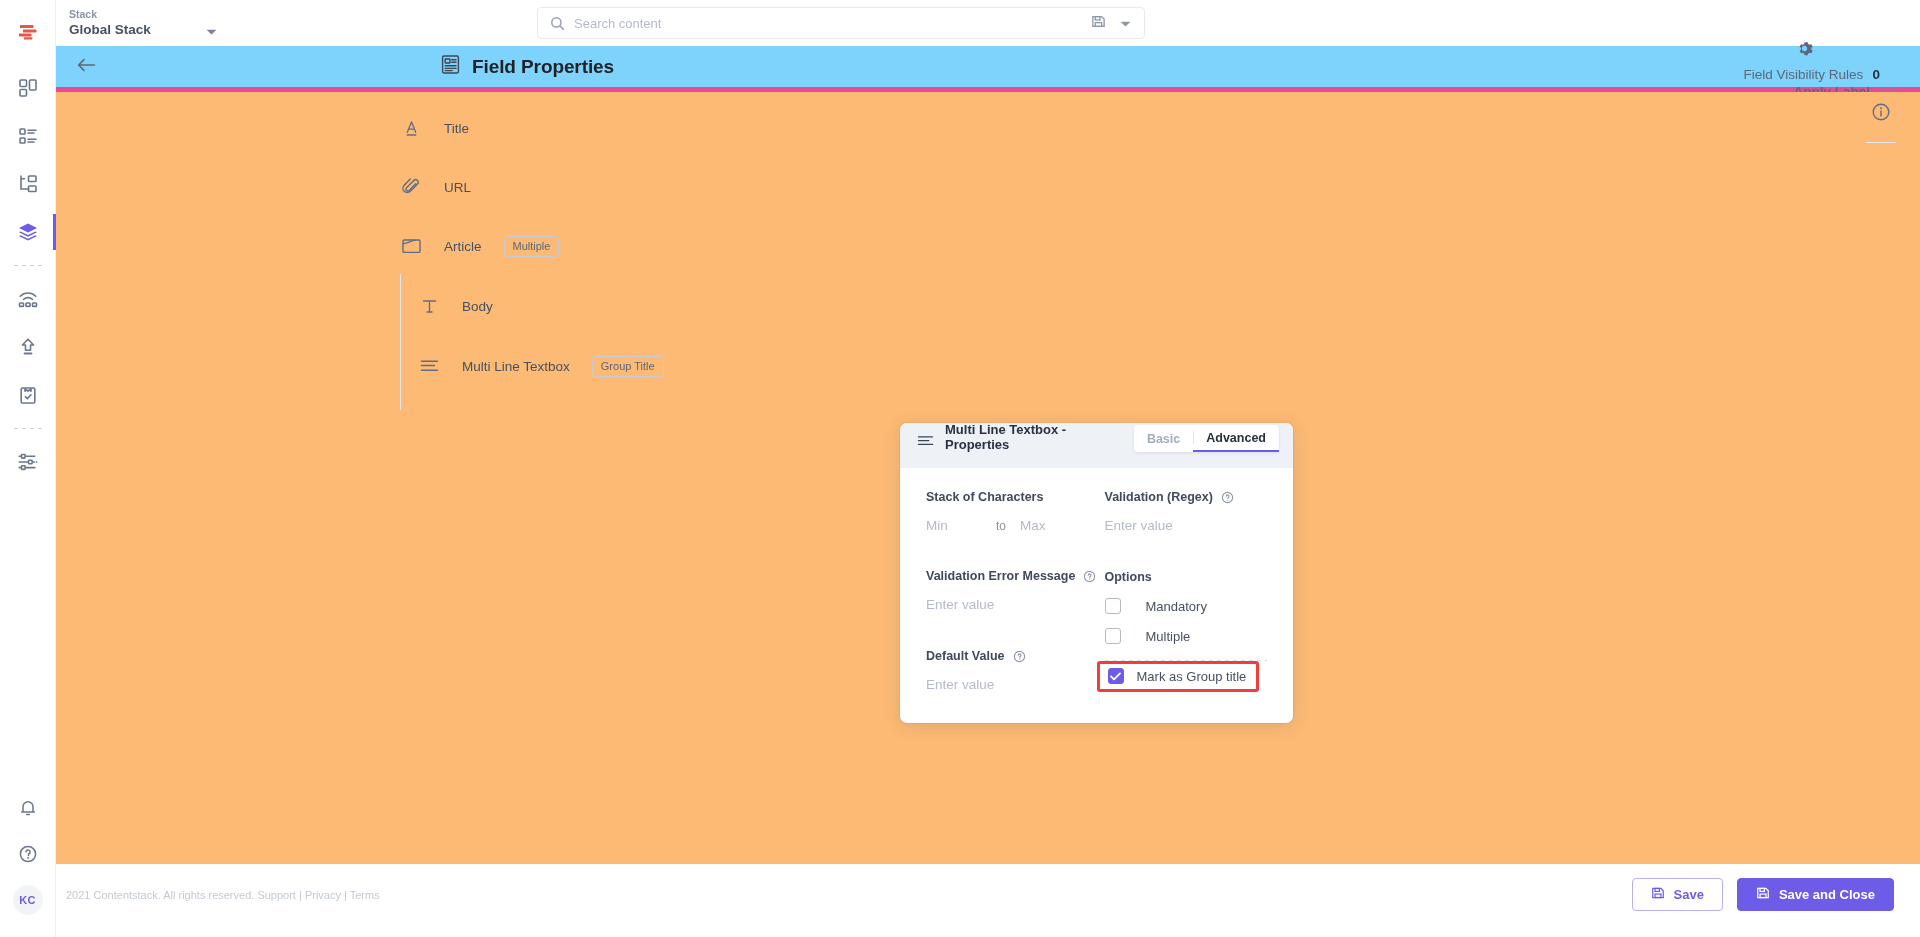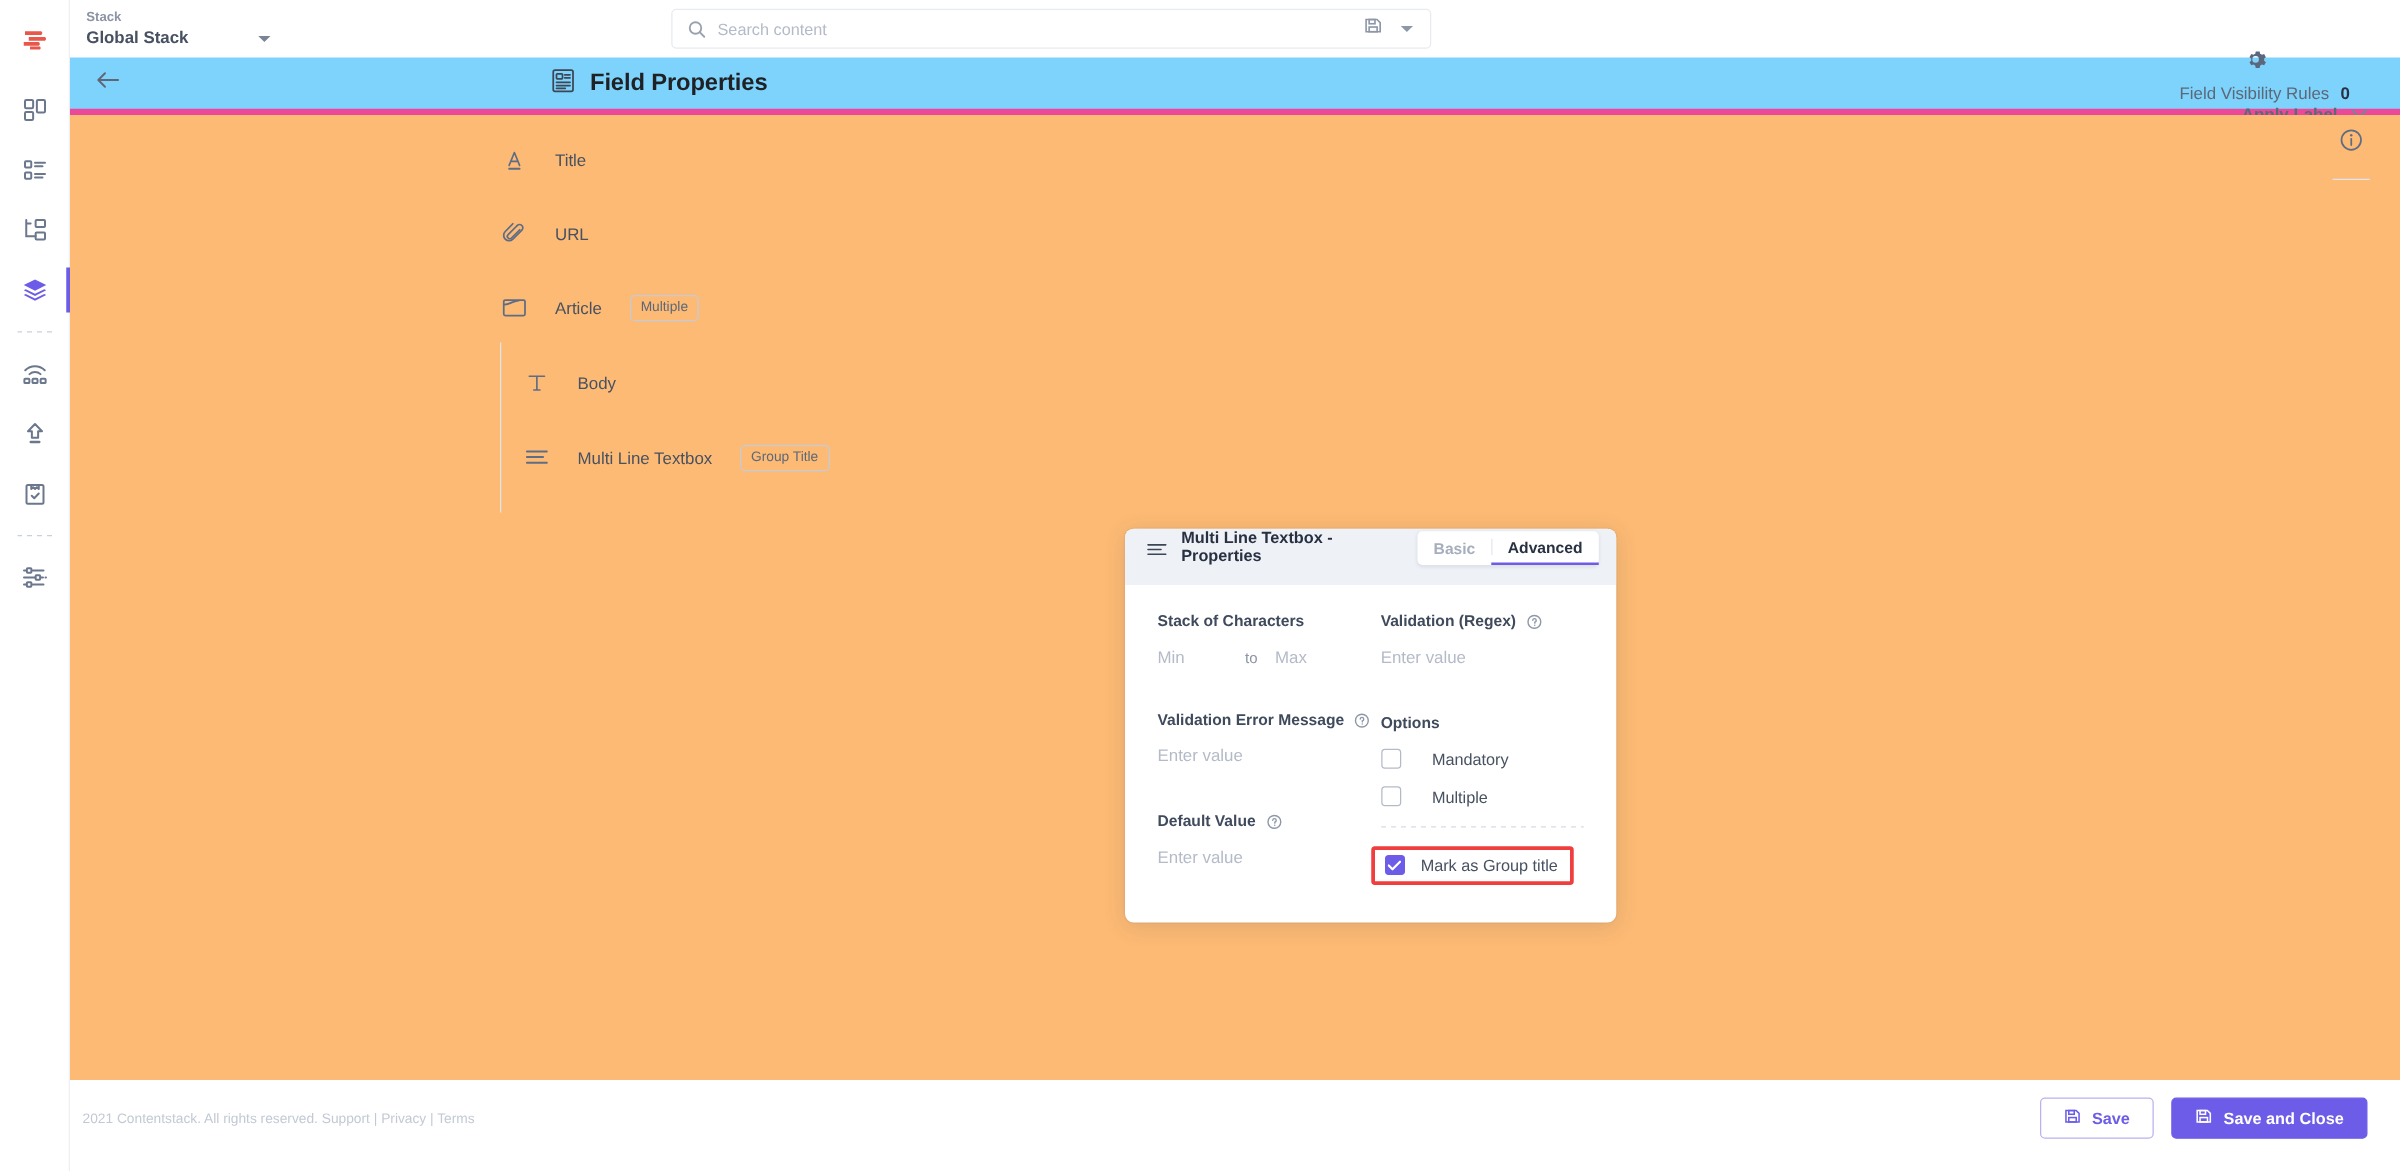--- a/index.html
+++ b/index.html
@@ -148,21 +148,21 @@
   .chk-row { display: flex; align-items: center; gap: 25px; margin-top: 14px; cursor: pointer; }
   .chk {
     width: 16px; height: 16px; border: 1.6px solid #b4bac7; border-radius: 3px;
     background: #fff; flex: none; display:flex; align-items:center; justify-content:center;
   }
   .chk.checked { background: #6c5ce7; border-color: #6c5ce7; }
   .chk-label { font-size: 13px; color: #475161; }
   .dashed-sep { height:1px; margin: 16px 0 0 0;
     background-image: repeating-linear-gradient(to right,#d6dbe4 0 4px, transparent 4px 8px); }
   .highlight-box {
-    margin-top: 15px; margin-left: -8px; padding: 4px 10px 5px 8px;
+    margin-top: 0; margin-left: -8px; padding: 4px 10px 5px 8px;
     border: 3px solid #f03e3e; border-radius: 3px;
     display: inline-flex; align-items: center; gap: 13px; cursor: pointer; text-align: center;
   }
   .helpq { width: 13px; height: 13px; }
 
   
   .footer {
     position: absolute; left: 56px; right: 0; bottom: 12px; height: 61px;
     background: #fff; display: flex; align-items: center;
   }
@@ -267,20 +267,42 @@
             <path d="M9.2 4.3h8.6M2.2 4.3h1.6" stroke-linecap="round"></path>
             <rect x="11.5" y="8.2" width="3.6" height="3.6" rx="0.6"></rect>
             <path d="M2.2 10h8.6M16.2 10h1.2M19.4 10h.4" stroke-linecap="round"></path>
             <rect x="4.5" y="13.8" width="3.6" height="3.6" rx="0.6"></rect>
             <path d="M9.2 15.6h8.6M2.2 15.6h1.6" stroke-linecap="round"></path>
           </svg>
           </span>
       </div>
     </div>
 
+    <div class="rail-bottom">
+      <div class="rail-item">
+        <span>
+          <svg width="20" height="20" viewBox="0 0 20 20" fill="none" stroke="#6b778c" stroke-width="1.5">
+            <path d="M5 14V8.8a5 5 0 0 1 10 0V14h1.3H3.7z" stroke-linejoin="round"></path>
+            <path d="M8.6 16.4h2.8" stroke-linecap="round"></path>
+          </svg>
+          </span>
+      </div>
+      <div class="rail-item">
+        <span>
+          <svg width="20" height="20" viewBox="0 0 20 20" fill="none" stroke="#6b778c" stroke-width="1.5">
+            <circle cx="10" cy="10" r="7.6"></circle>
+            <path d="M7.9 7.8a2.1 2.1 0 1 1 2.6 2.3v1.3" stroke-linecap="round"></path>
+            <circle cx="10.1" cy="14" r=".9" fill="#6b778c" stroke="none"></circle>
+          </svg>
+          </span>
+      </div>
+      <div class="rail-item">
+        <div class="avatar">KC</div>
+      </div>
+    </div>
   </div>
 
   <div class="topbar">
     <div class="stack-block">
       <div class="stack-label">Stack</div>
       <div class="stack-name">Global Stack</div>
       <span class="stack-caret">
         <svg width="11" height="7" viewBox="0 0 11 7">
             <path d="M0.6 0.7 5.5 5.6 10.4 0.7z" fill="#7a8496"></path>
           </svg>

